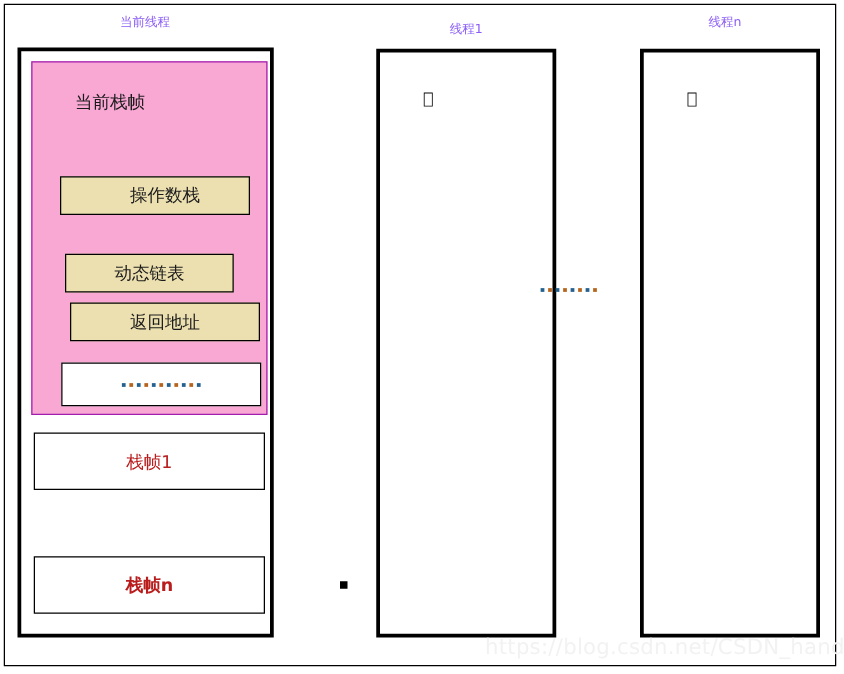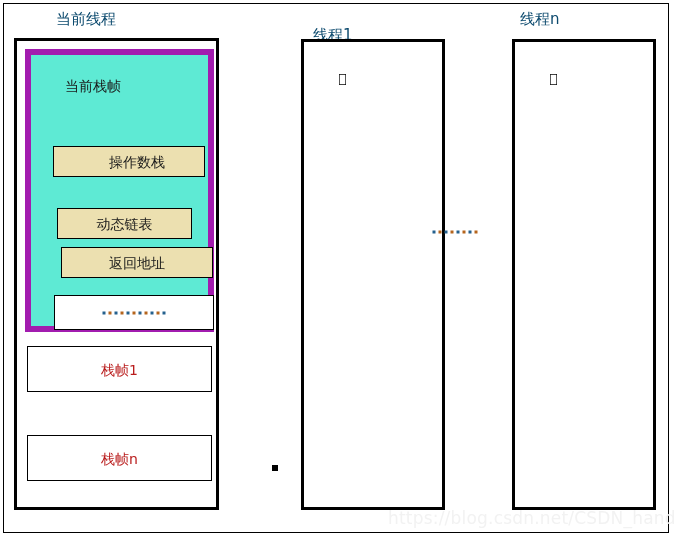--- a/index.html
+++ b/index.html
@@ -26,28 +26,28 @@
     top: 3px;
     width: 666px;
     height: 530px;
     border: 1px solid #000000;
     box-sizing: border-box;
   }
 
   
   .col-title {
     position: absolute;
-    text-align: left;
-    font-size: 15px;
-    color: #0c4a6e;
+    text-align: center;
+    font-size: 10px;
+    color: #8b5cf6;
     line-height: 20px;
     white-space: nowrap;
   }
   #title-current-thread { left: 56px;  top: 9px;  width: 120px; }
-  #title-thread-1       { left: 313px; top: 25px;  width: 120px; }
+  #title-thread-1       { left: 313px; top: 14px;  width: 120px; }
   #title-thread-n       { left: 520px; top: 9px;  width: 120px; }
 
   
   .thread-box {
     position: absolute;
     background: #ffffff;
     border: 3px solid #000000;
     box-sizing: border-box;
   }
   #current-thread-box {
@@ -57,22 +57,22 @@
     height: 472px;
   }
 
   
   #current-frame-panel {
     position: absolute;
     left: 8px;
     top: 8px;
     width: 189px;
     height: 283px;
-    border: 6px solid #a21caf;
-    background: #5eead4;
+    border: 1px solid #a21caf;
+    background: #f9a8d4;
     box-sizing: border-box;
   }
   #current-frame-label {
     position: absolute;
     left: 34px;
     top: 23px;
     font-size: 14px;
     color: #1a1a1a;
     white-space: nowrap;
   }
@@ -207,21 +207,21 @@
             <i></i>
             <i></i>
             <i></i>
         </span>
       </div>
     </div>
 
     <div class="stack-frame-row" style="top:305px;">栈帧1</div>
 
 
-    <div class="stack-frame-row" style="top:394px;">栈帧n</div>
+    <div class="stack-frame-row" style="top:404px;font-weight:bold;">栈帧n</div>
   </div>
 
   <div class="thread-box" id="thread-1-box">
     <span class="tofu-glyph">⎕</span>
   </div>
 
   <div class="thread-box" id="thread-n-box">
     <span class="tofu-glyph">⎕</span>
   </div>
 

